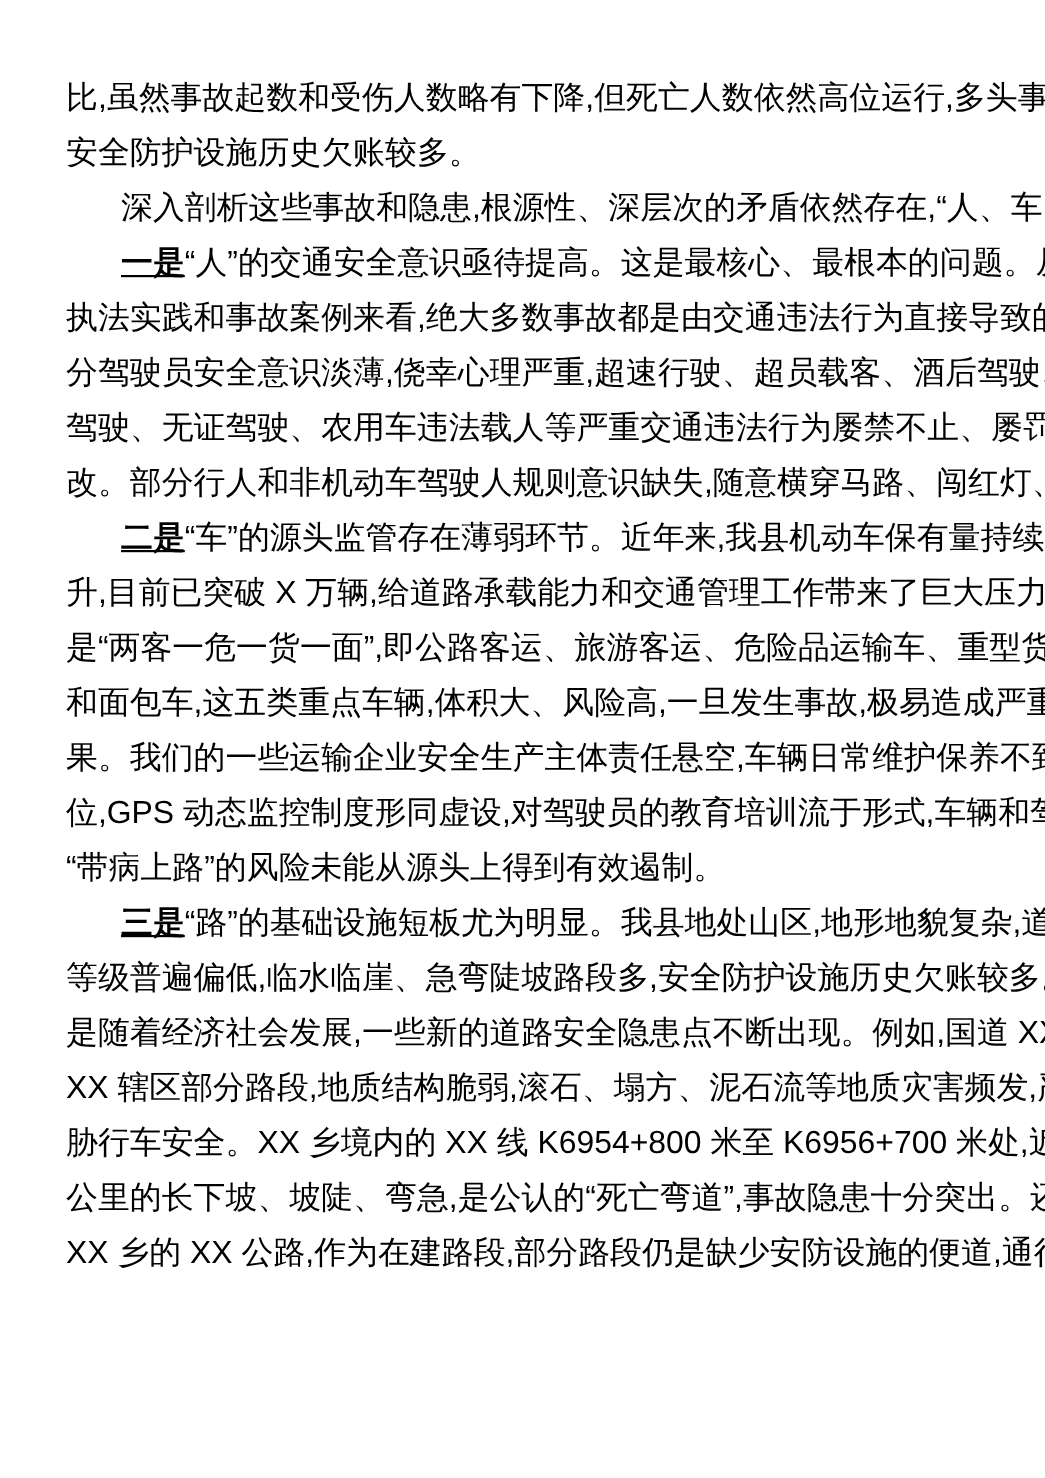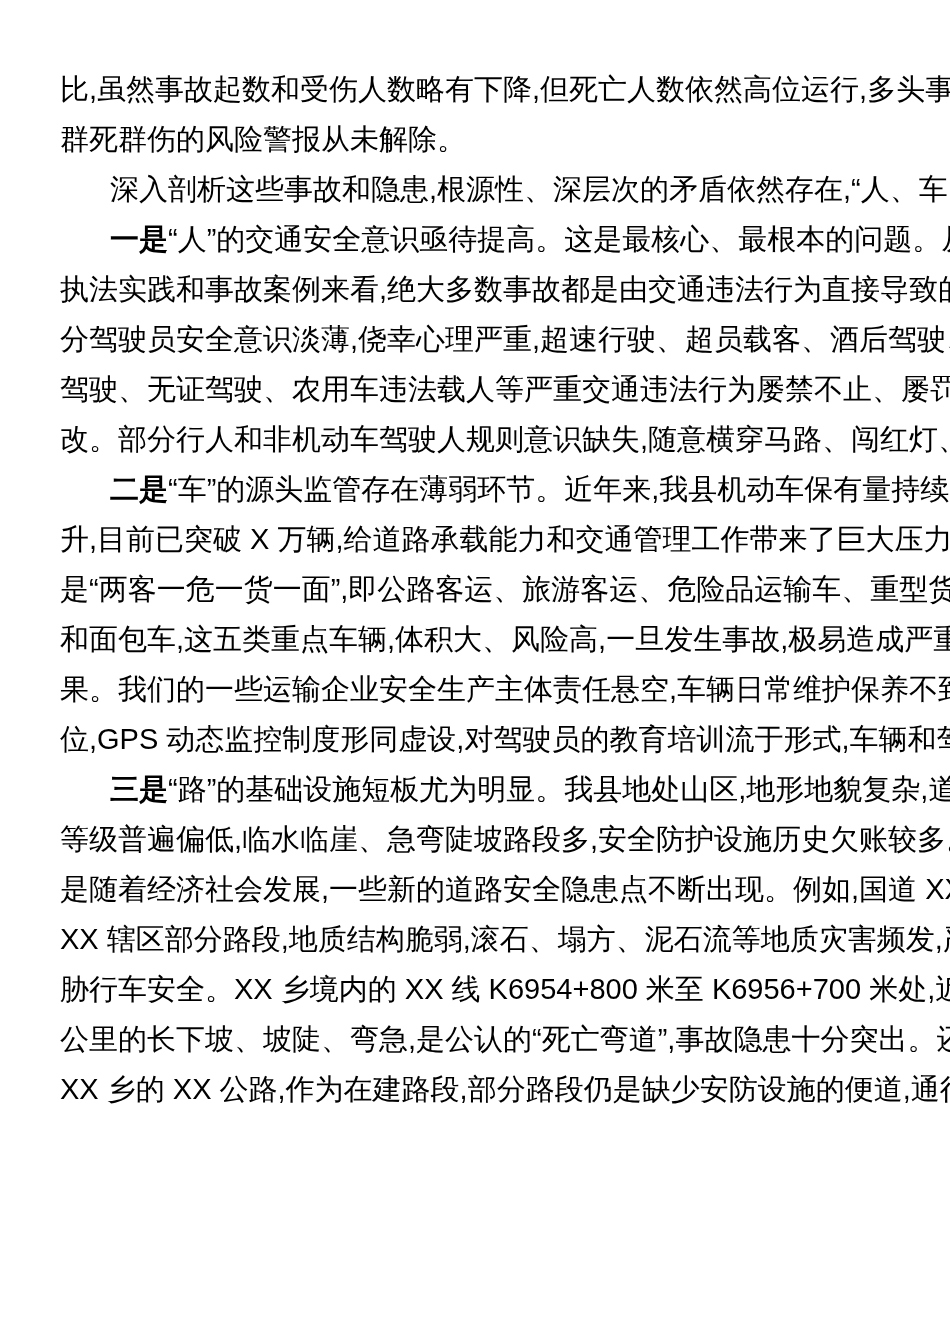--- a/index.html
+++ b/index.html
@@ -27,40 +27,42 @@
     font-size: 29px;
     white-space: nowrap;
     letter-spacing: 0;
     font-weight: 400;
   }
   .line.indent {
     padding-left: 50px;
   }
   .seg.bold {
     font-weight: 700;
+    text-decoration: underline;
   }
 </style>
 </head>
 <body style="background: rgb(255, 255, 255); color: rgb(0, 0, 0);">
 
 <div class="doc" id="doc">
     <div class="line"><span class="seg">比,虽然事故起数和受伤人数略有下降,但死亡人数依然高位运行,多头事故、</span></div>
-    <div class="line"><span class="seg">群死群伤的风险警报从未解除。</span></div>
+    <div class="line"><span class="seg">安全防护设施历史欠账较多。</span></div>
     <div class="line indent"><span class="seg">深入剖析这些事故和隐患,根源性、深层次的矛盾依然存在,“人、车、</span></div>
     <div class="line indent"><span class="seg bold">一是</span><span class="seg">“人”的交通安全意识亟待提高。这是最核心、最根本的问题。从</span></div>
     <div class="line"><span class="seg">执法实践和事故案例来看,绝大多数事故都是由交通违法行为直接导致的。部</span></div>
     <div class="line"><span class="seg">分驾驶员安全意识淡薄,侥幸心理严重,超速行驶、超员载客、酒后驾驶、疲劳</span></div>
     <div class="line"><span class="seg">驾驶、无证驾驶、农用车违法载人等严重交通违法行为屡禁不止、屡罚不</span></div>
     <div class="line"><span class="seg">改。部分行人和非机动车驾驶人规则意识缺失,随意横穿马路、闯红灯、逆向</span></div>
     <div class="line indent"><span class="seg bold">二是</span><span class="seg">“车”的源头监管存在薄弱环节。近年来,我县机动车保有量持续攀</span></div>
     <div class="line"><span class="seg">升,目前已突破 X 万辆,给道路承载能力和交通管理工作带来了巨大压力。特别</span></div>
     <div class="line"><span class="seg">是“两客一危一货一面”,即公路客运、旅游客运、危险品运输车、重型货车</span></div>
     <div class="line"><span class="seg">和面包车,这五类重点车辆,体积大、风险高,一旦发生事故,极易造成严重后</span></div>
     <div class="line"><span class="seg">果。我们的一些运输企业安全生产主体责任悬空,车辆日常维护保养不到</span></div>
     <div class="line"><span class="seg">位,GPS 动态监控制度形同虚设,对驾驶员的教育培训流于形式,车辆和驾驶员</span></div>
+    <div class="line"><span class="seg">“带病上路”的风险未能从源头上得到有效遏制。</span></div>
     <div class="line indent"><span class="seg bold">三是</span><span class="seg">“路”的基础设施短板尤为明显。我县地处山区,地形地貌复杂,道路</span></div>
     <div class="line"><span class="seg">等级普遍偏低,临水临崖、急弯陡坡路段多,安全防护设施历史欠账较多。特别</span></div>
     <div class="line"><span class="seg">是随着经济社会发展,一些新的道路安全隐患点不断出现。例如,国道 XXX 线</span></div>
     <div class="line"><span class="seg">XX 辖区部分路段,地质结构脆弱,滚石、塌方、泥石流等地质灾害频发,严重威</span></div>
     <div class="line"><span class="seg">胁行车安全。XX 乡境内的 XX 线 K6954+800 米至 K6956+700 米处,近两</span></div>
     <div class="line"><span class="seg">公里的长下坡、坡陡、弯急,是公认的“死亡弯道”,事故隐患十分突出。还有</span></div>
     <div class="line"><span class="seg">XX 乡的 XX 公路,作为在建路段,部分路段仍是缺少安防设施的便道,通行风险</span></div>
   </div>
 
 </body></html>

